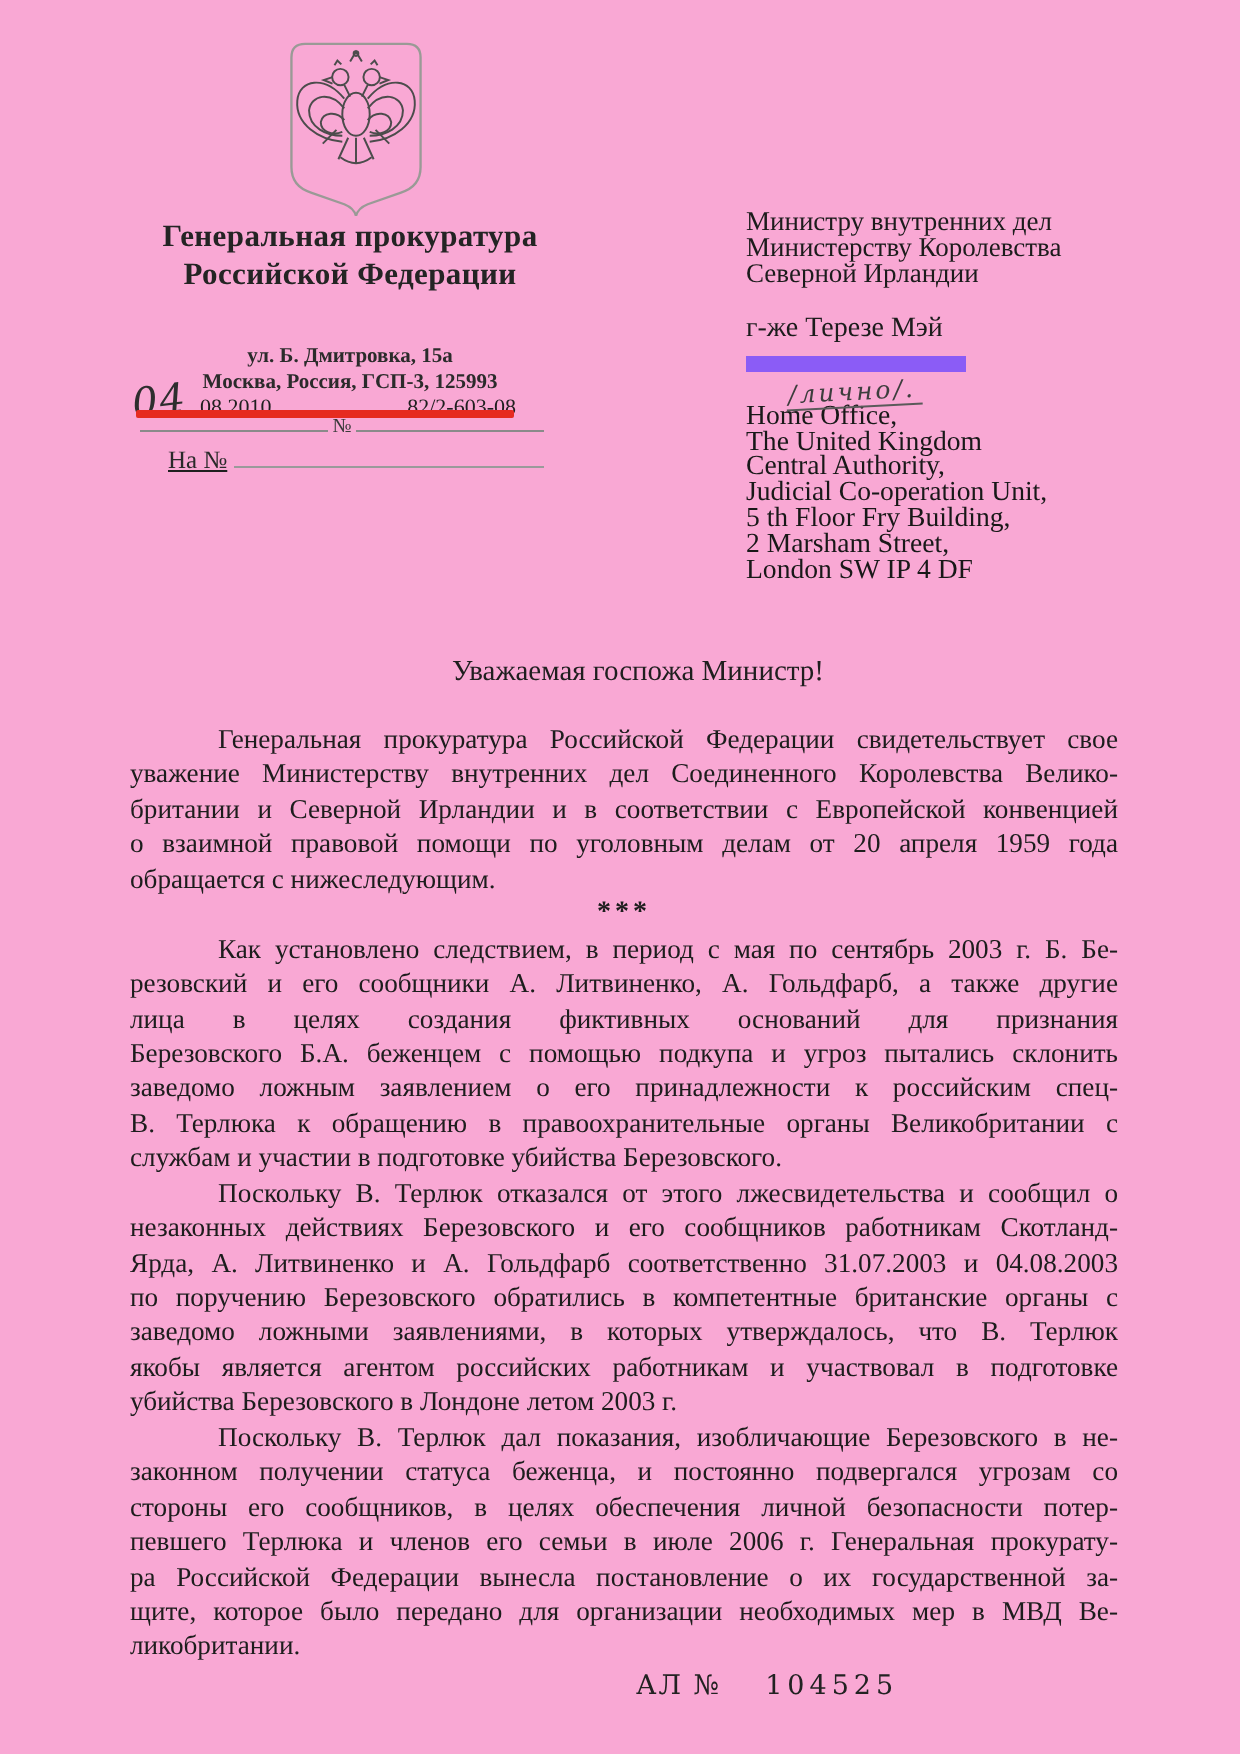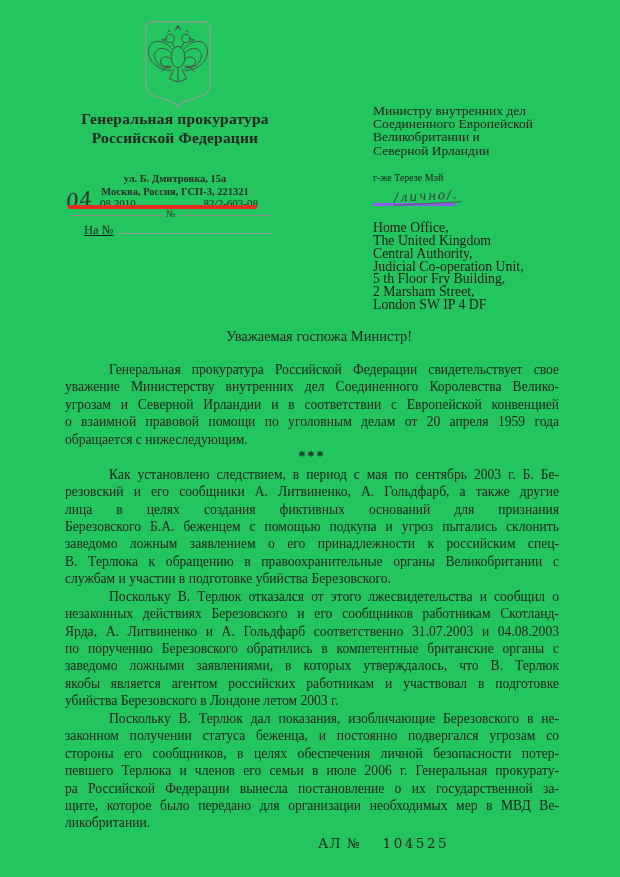--- a/index.html
+++ b/index.html
@@ -1,17 +1,17 @@
 <!DOCTYPE html>
 <html><head>
 <meta charset="utf-8">
 <style>
   html,body{margin:0;padding:0;background:#e9e9e9;}
   .page{
-    position:relative; width:620px; height:877px; background:#22c55e;
+    position:relative; width:620px; height:877px; background:#f9a8d4;
     font-family:"Liberation Serif", serif; color:#1f1f1f; overflow:hidden;
     margin:0 auto;
   }
   .abs{position:absolute;}
 
   
   .emblem{left:138px; top:18px; width:80px; height:90px;}
 
   
   .org{left:55px; top:109px; width:240px; text-align:center;}
@@ -27,22 +27,22 @@
   .norow{left:70px; top:206px; width:202px; height:10px; display:flex; align-items:flex-end;}
   .norow .seg{flex:1; border-bottom:1px solid #8a8a8a; height:1px;}
   .norow .no{font-size:10px; color:#3a3a3a; padding:0 2px; line-height:10px; transform:translateY(3px);}
   .refrow{left:84px; top:221px; width:188px; display:flex; align-items:baseline;text-decoration:underline;}
   .refrow .lbl{font-size:12.5px; color:#2a2a2a; white-space:nowrap;}
   .refrow .seg{flex:1; border-bottom:1px solid #9a9a9a; height:12px; margin-left:3px;}
 
   
   .recipient{left:373px; top:104px; width:200px;}
   .recipient .ru div{font-size:13.5px; line-height:13.2px; color:#1c1c1c;}
-  .addressee{display:inline-block; margin-top:13px; font-size:10px; line-height:15px;
-    border-bottom:3px solid #8b5cf6; padding:0 12px 18px 0; color:#1c1c1c;}
+  .addressee{display:inline-block; margin-top:13px; font-size:14px; line-height:15px;
+    border-bottom:8px solid #8b5cf6; padding:0 12px 6px 0; color:#1c1c1c;}
   .hw-note{position:absolute; left:20px; top:84px; font-family:"DejaVu Serif",serif; font-style:italic;
     font-size:12.5px; color:#3d3d3d; letter-spacing:1.5px; transform:rotate(-3deg);
     border-bottom:1px solid #5a5a5a; padding:0 3px 0 1px;}
   .recipient .en{margin-top:16px;}
   .recipient .en div{font-size:13.8px; line-height:12.9px; color:#181818;}
 
   
   .salutation{left:65px; top:328px; width:494px; text-align:center; font-size:14.5px; text-indent:14px;}
   .body{left:65px; top:361px; width:494px;}
   .bl{height:17.45px; line-height:17.45px; font-size:13.6px;
@@ -86,21 +86,21 @@
         <path d="M30,48 l-7,7 M50,48 l7,7"></path>
       </g>
     </svg>
   </div>
 
   <div class="abs org">
     <div class="name">Генеральная прокуратура</div>
     <div class="name">Российской Федерации</div>
     <div class="addr">
       <div>ул. Б. Дмитровка, 15а</div>
-      <div>Москва, Россия, ГСП-3, 221321</div>
+      <div>Москва, Россия, ГСП-3, 125993</div>
     </div>
   </div>
 
   <div class="abs daterow">
     <span class="hw-date">04</span>
     <span class="pr-date">. 08.2010</span>
     <span class="doc-num">82/2-603-08</span>
   </div>
   <div class="abs redbar"></div>
   <div class="abs norow">
@@ -109,22 +109,21 @@
     <span class="seg"></span>
   </div>
   <div class="abs refrow">
     <span class="lbl">На №</span>
     <span class="seg"></span>
   </div>
 
   <div class="abs recipient">
     <div class="ru">
       <div>Министру внутренних дел</div>
-      <div>Соединенного Европейской</div>
-      <div>Великобритании и</div>
+      <div>Министерству Королевства</div>
       <div>Северной Ирландии</div>
     </div>
     <div>
       <span class="addressee">г-же Терезе Мэй</span>
     </div>
     <span class="hw-note">/лично/.</span>
     <div class="en">
       <div>Home Office,</div>
       <div>The United Kingdom</div>
       <div>Central Authority,</div>
@@ -134,21 +133,21 @@
       <div>London SW IP 4 DF</div>
     </div>
   </div>
 
   <div class="abs salutation">Уважаемая госпожа Министр!</div>
 
   <div class="abs body">
     <div>
       <div class="bl first">Генеральная прокуратура Российской Федерации свидетельствует свое</div>
       <div class="bl">уважение Министерству внутренних дел Соединенного Королевства Велико-</div>
-      <div class="bl">угрозам и Северной Ирландии и в соответствии с Европейской конвенцией</div>
+      <div class="bl">британии и Северной Ирландии и в соответствии с Европейской конвенцией</div>
       <div class="bl">о взаимной правовой помощи по уголовным делам от 20 апреля 1959 года</div>
       <div class="bl last">обращается с нижеследующим.</div>
     </div>
     <div class="bl sep">***</div>
     <div>
       <div class="bl first">Как установлено следствием, в период с мая по сентябрь 2003 г. Б. Бе-</div>
       <div class="bl">резовский и его сообщники А. Литвиненко, А. Гольдфарб, а также другие</div>
       <div class="bl">лица в целях создания фиктивных оснований для признания</div>
       <div class="bl">Березовского Б.А. беженцем с помощью подкупа и угроз пытались склонить</div>
       <div class="bl">заведомо ложным заявлением о его принадлежности к российским спец-</div>

